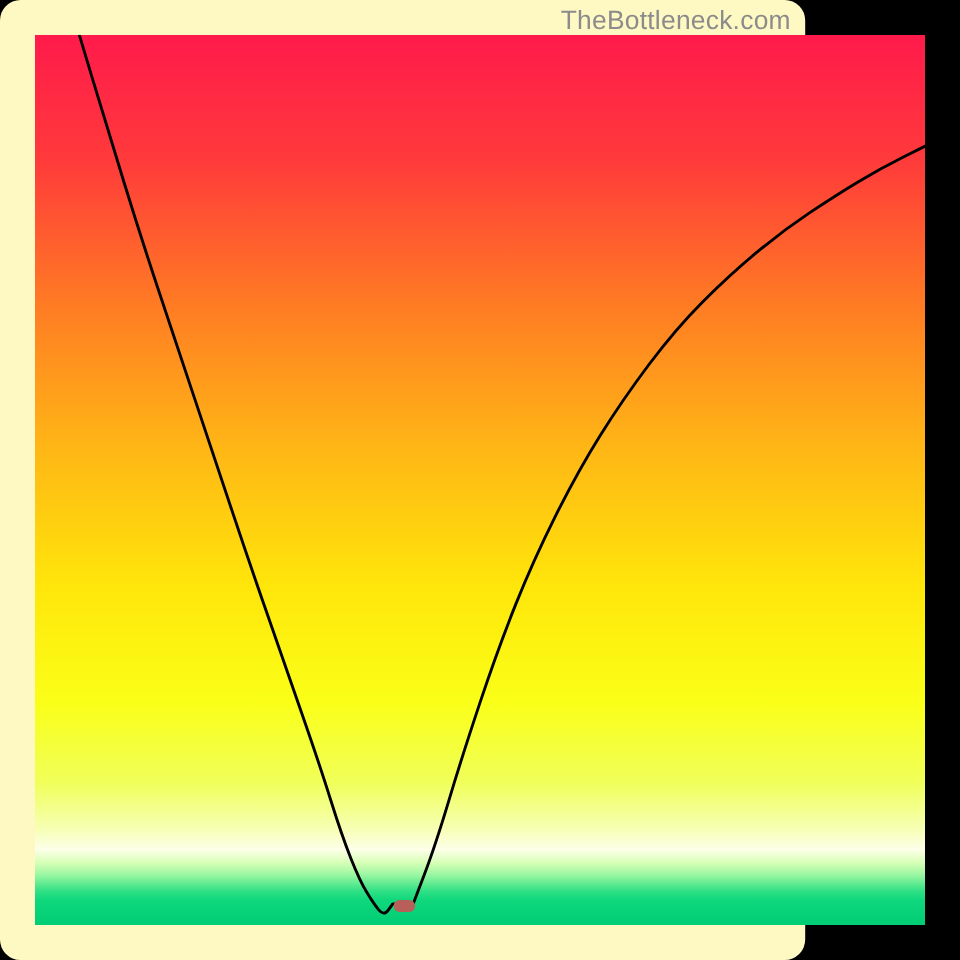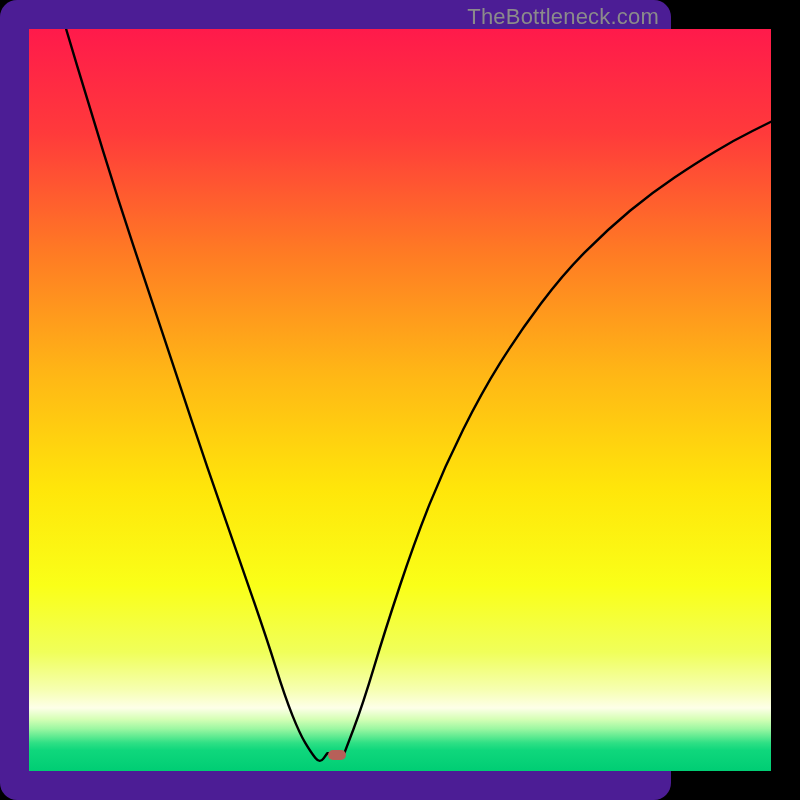--- a/index.html
+++ b/index.html
@@ -10,21 +10,21 @@
     background: #000;
     overflow: hidden;
     font-family: Arial, Helvetica, sans-serif;
   }
   .frame {
     position: absolute;
     top: 0;
     left: 0;
     width: 671px;
     height: 800px;
-    background: #4c1d95;
+    background: #fef9c3;
     border-radius: 17px;
   }
   .plot-area {
     position: absolute;
     top: 29px;
     left: 29px;
     width: 742px;
     height: 742px;
     overflow: hidden;
   }

